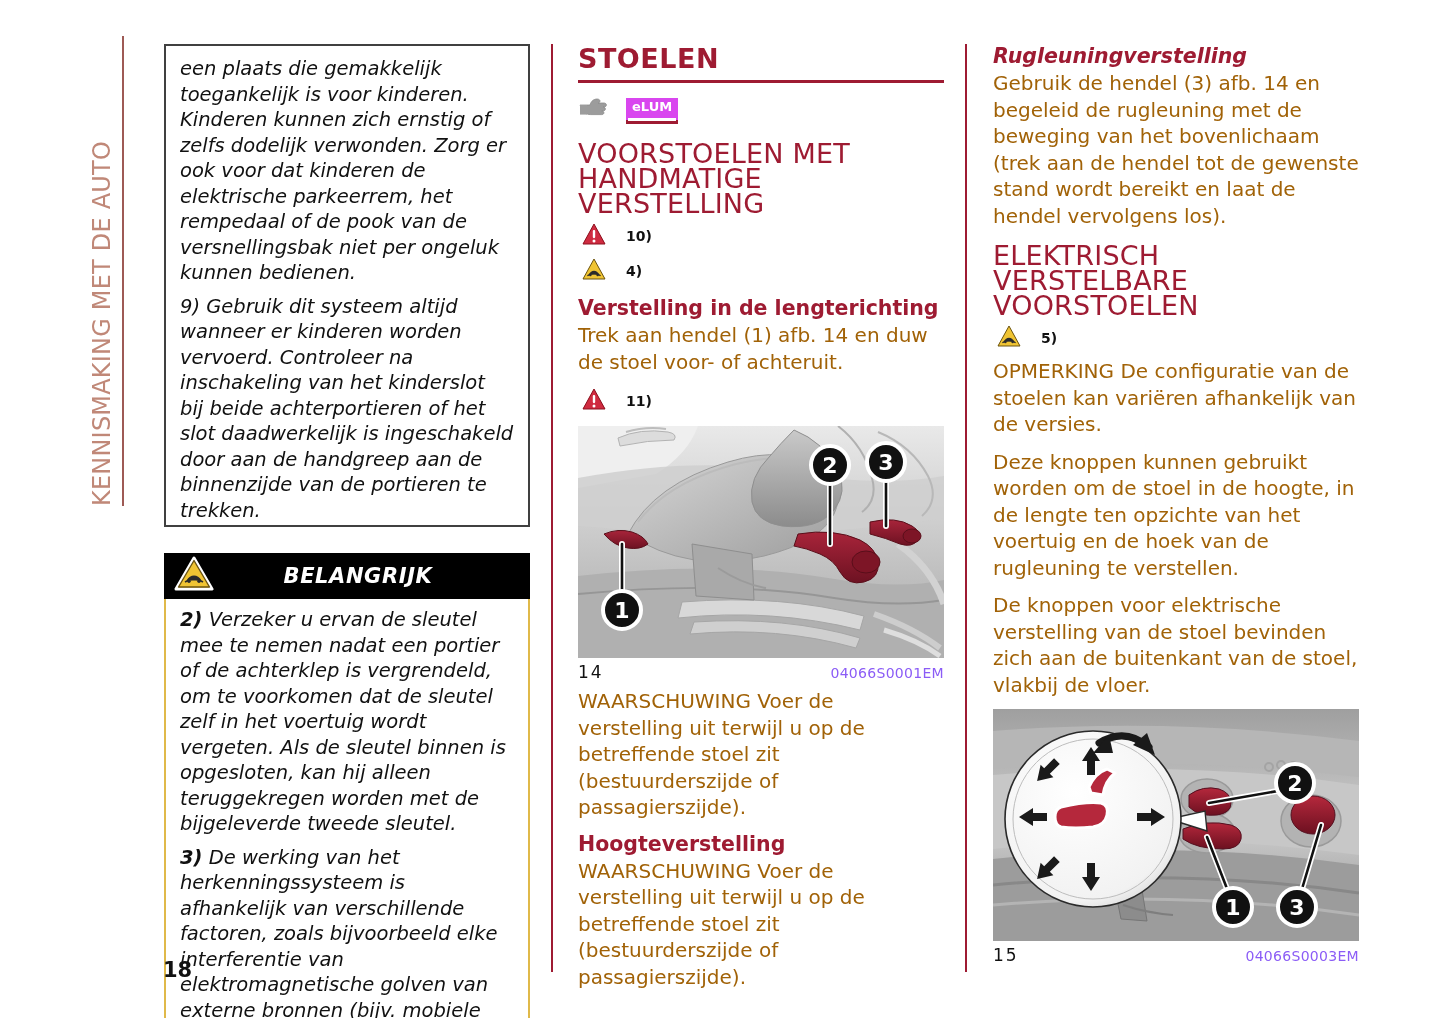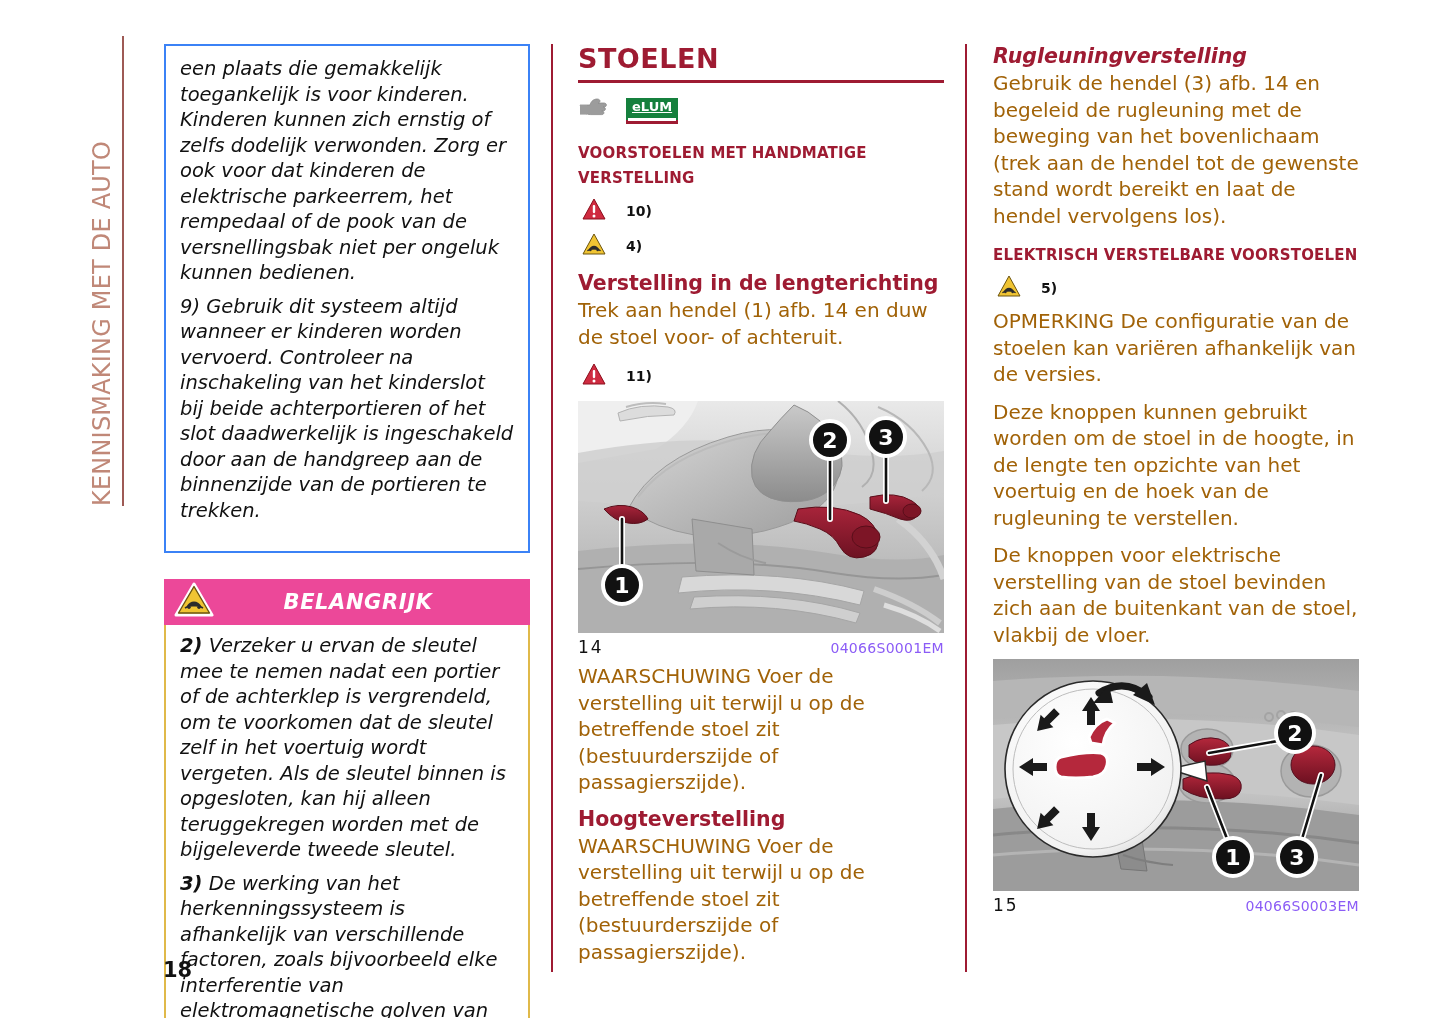--- a/index.html
+++ b/index.html
@@ -52,26 +52,26 @@
   .col-rule {
     position:absolute;
     width:2px;
     background:#9e1b32;
   }
   #rule-1 { left:551px; top:44px;  height:928px; }
   #rule-2 { left:965px; top:44px;  height:928px; }
 
   
   .box-danger {
-    border:2px solid #3b82f6;
-    padding:10px 14px 28px 14px;
+    border:2px solid #404040;
+    padding:10px 14px 2px 14px;
     margin-bottom:26px;
   }
   .bar-important {
-    background:#ec4899;
+    background:#000000;
     height:46px;
     display:flex; align-items:center;
     padding-left:10px;
     position:relative;
   }
   .bar-important .bar-title {
     flex:1;
     text-align:center;
     color:#ffffff;
     font-weight:bold;
@@ -104,22 +104,22 @@
     font-weight:bold;
     letter-spacing:0.5px;
     margin:0 0 6px 0;
     line-height:30px;
   }
   .h1-rule {
     height:3px; background:#9e1b32; margin-bottom:14px;
   }
   .h2-sec {
     color:#9e1b32;
-    font-size:15px;
-    font-weight:bold;
+    font-size:27px;
+    font-weight:normal;
     line-height:25px;
     letter-spacing:0.2px;
     margin:14px 0 4px 0;
   }
   .h3-sec {
     color:#9e1b32;
     font-size:20.5px;
     font-weight:bold;
     line-height:25px;
     margin:10px 0 1px 0;
@@ -127,27 +127,26 @@
   p.body {
     font-size:20px;
     line-height:26.5px;
     color:#a16207;
     margin:0 0 11px 0;
   }
 
   
   .elum-row { display:flex; align-items:center; gap:12px; margin:8px 0 16px 0; }
   .elum-book {
-    background:#15803d; color:#fff;
+    background:#d946ef; color:#fff;
     font-size:13px; font-weight:bold;
     padding:3px 6px 7px 6px;
     border-bottom:4px solid #9e1b32;
     position:relative;
     line-height:12px;
-    text-decoration:underline;
   }
   .elum-book::after{
     content:""; position:absolute; left:2px; right:2px; bottom:-3px;
     height:3px; background:#fff; border-bottom:2px solid #9e1b32;
   }
 
   
   .note-row { display:flex; align-items:center; gap:18px; margin:5px 0 5px 2px; }
   .note-num { font-size:14px; font-weight:bold; color:#111; }
 

